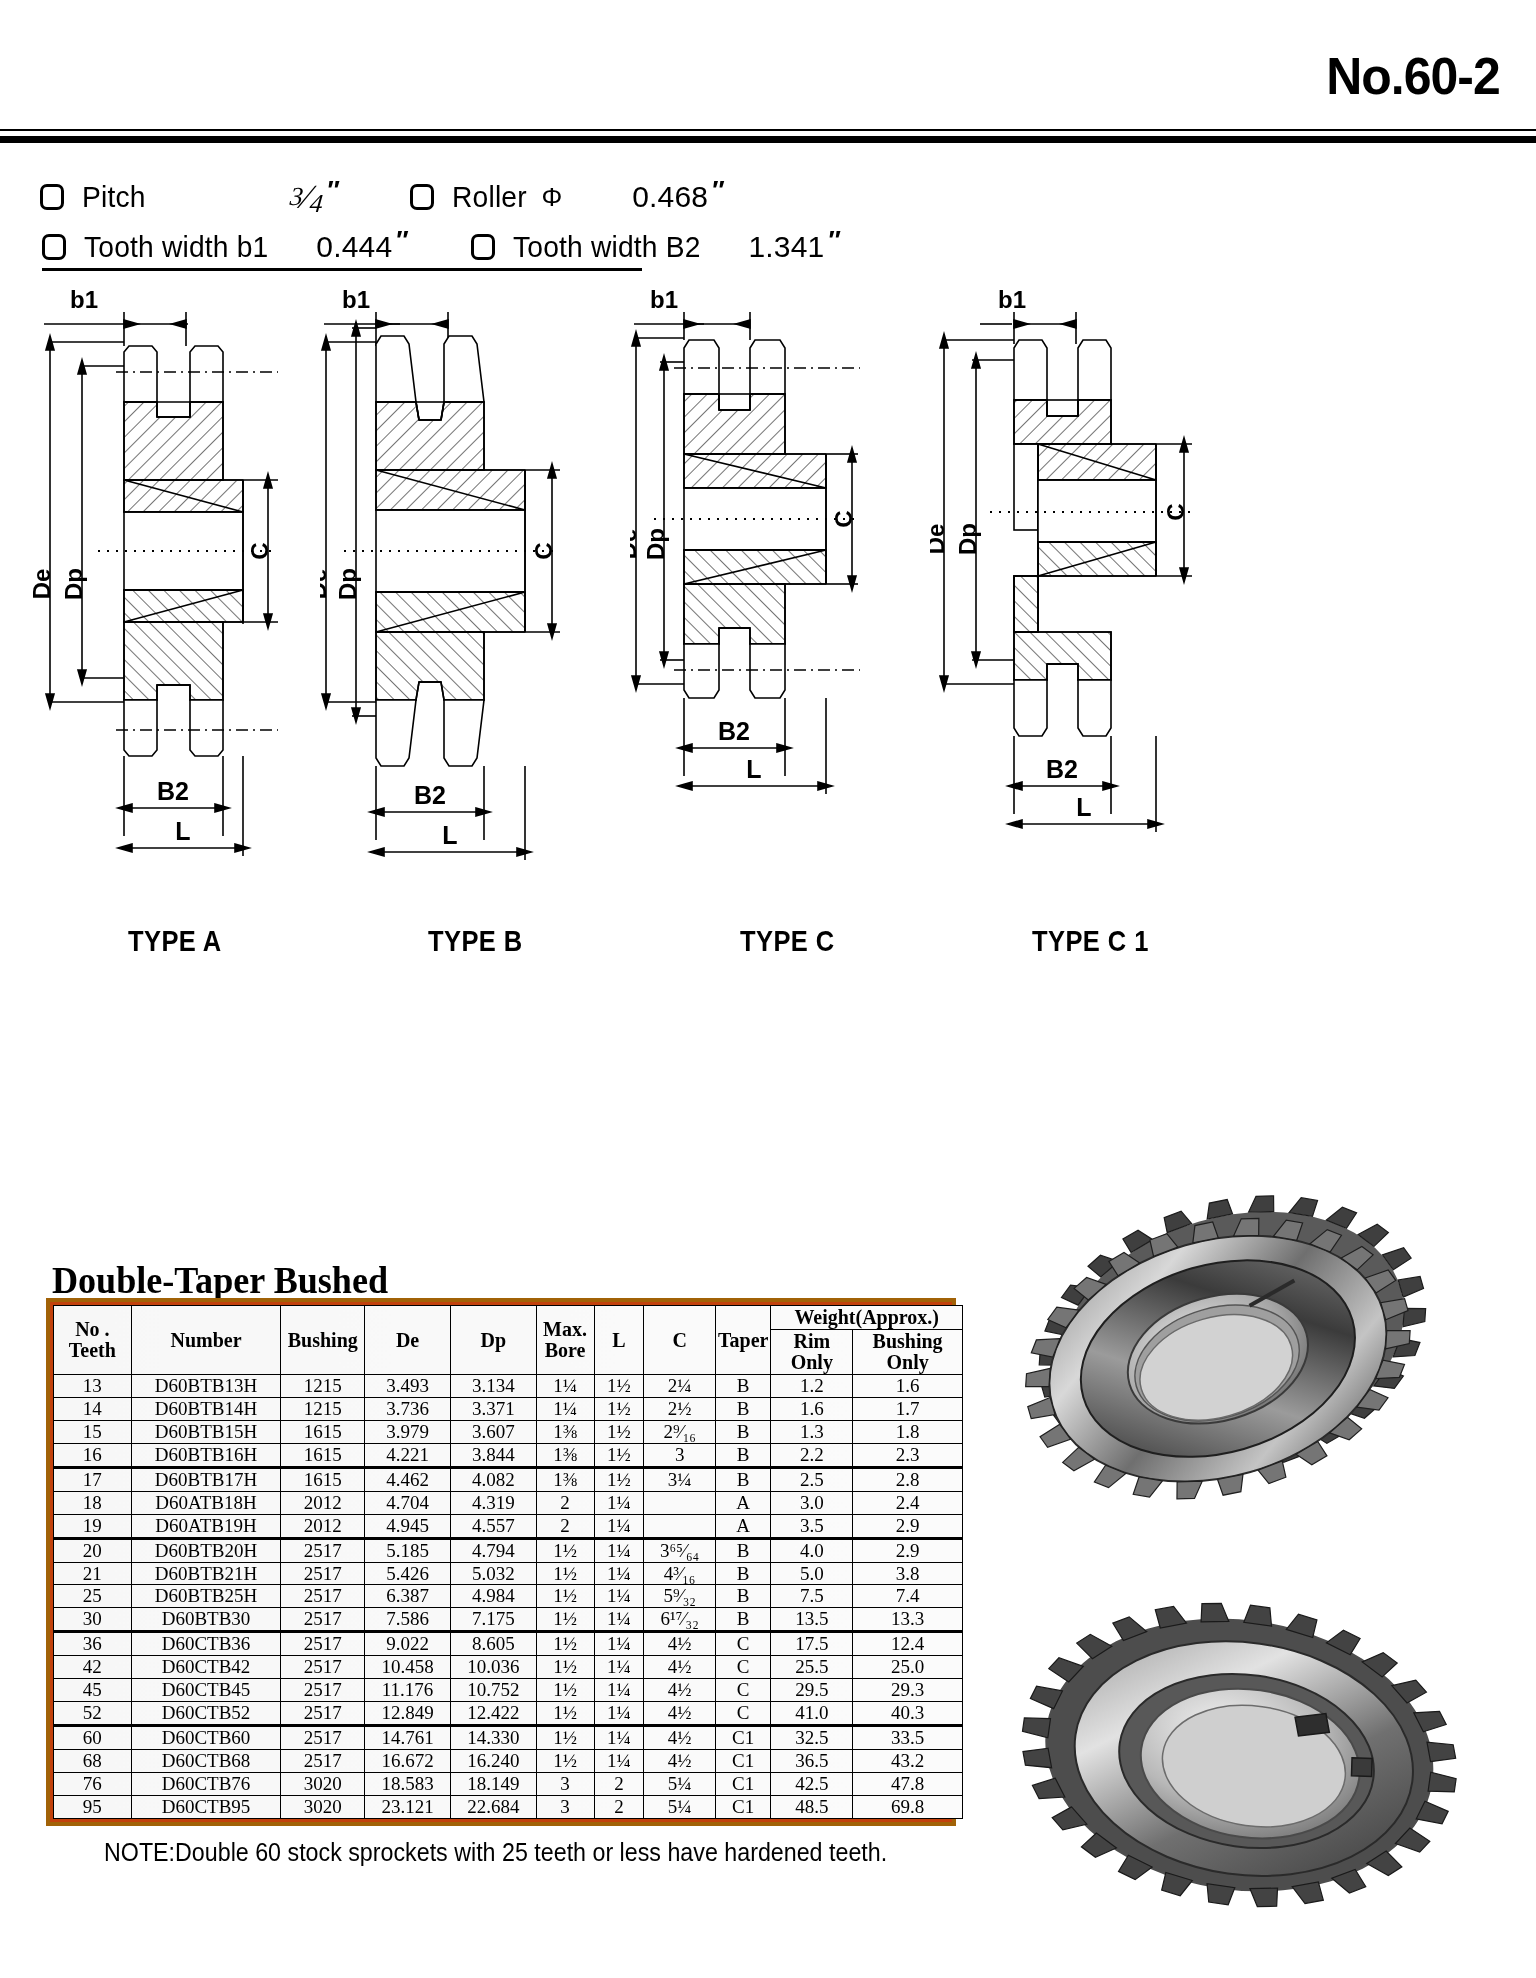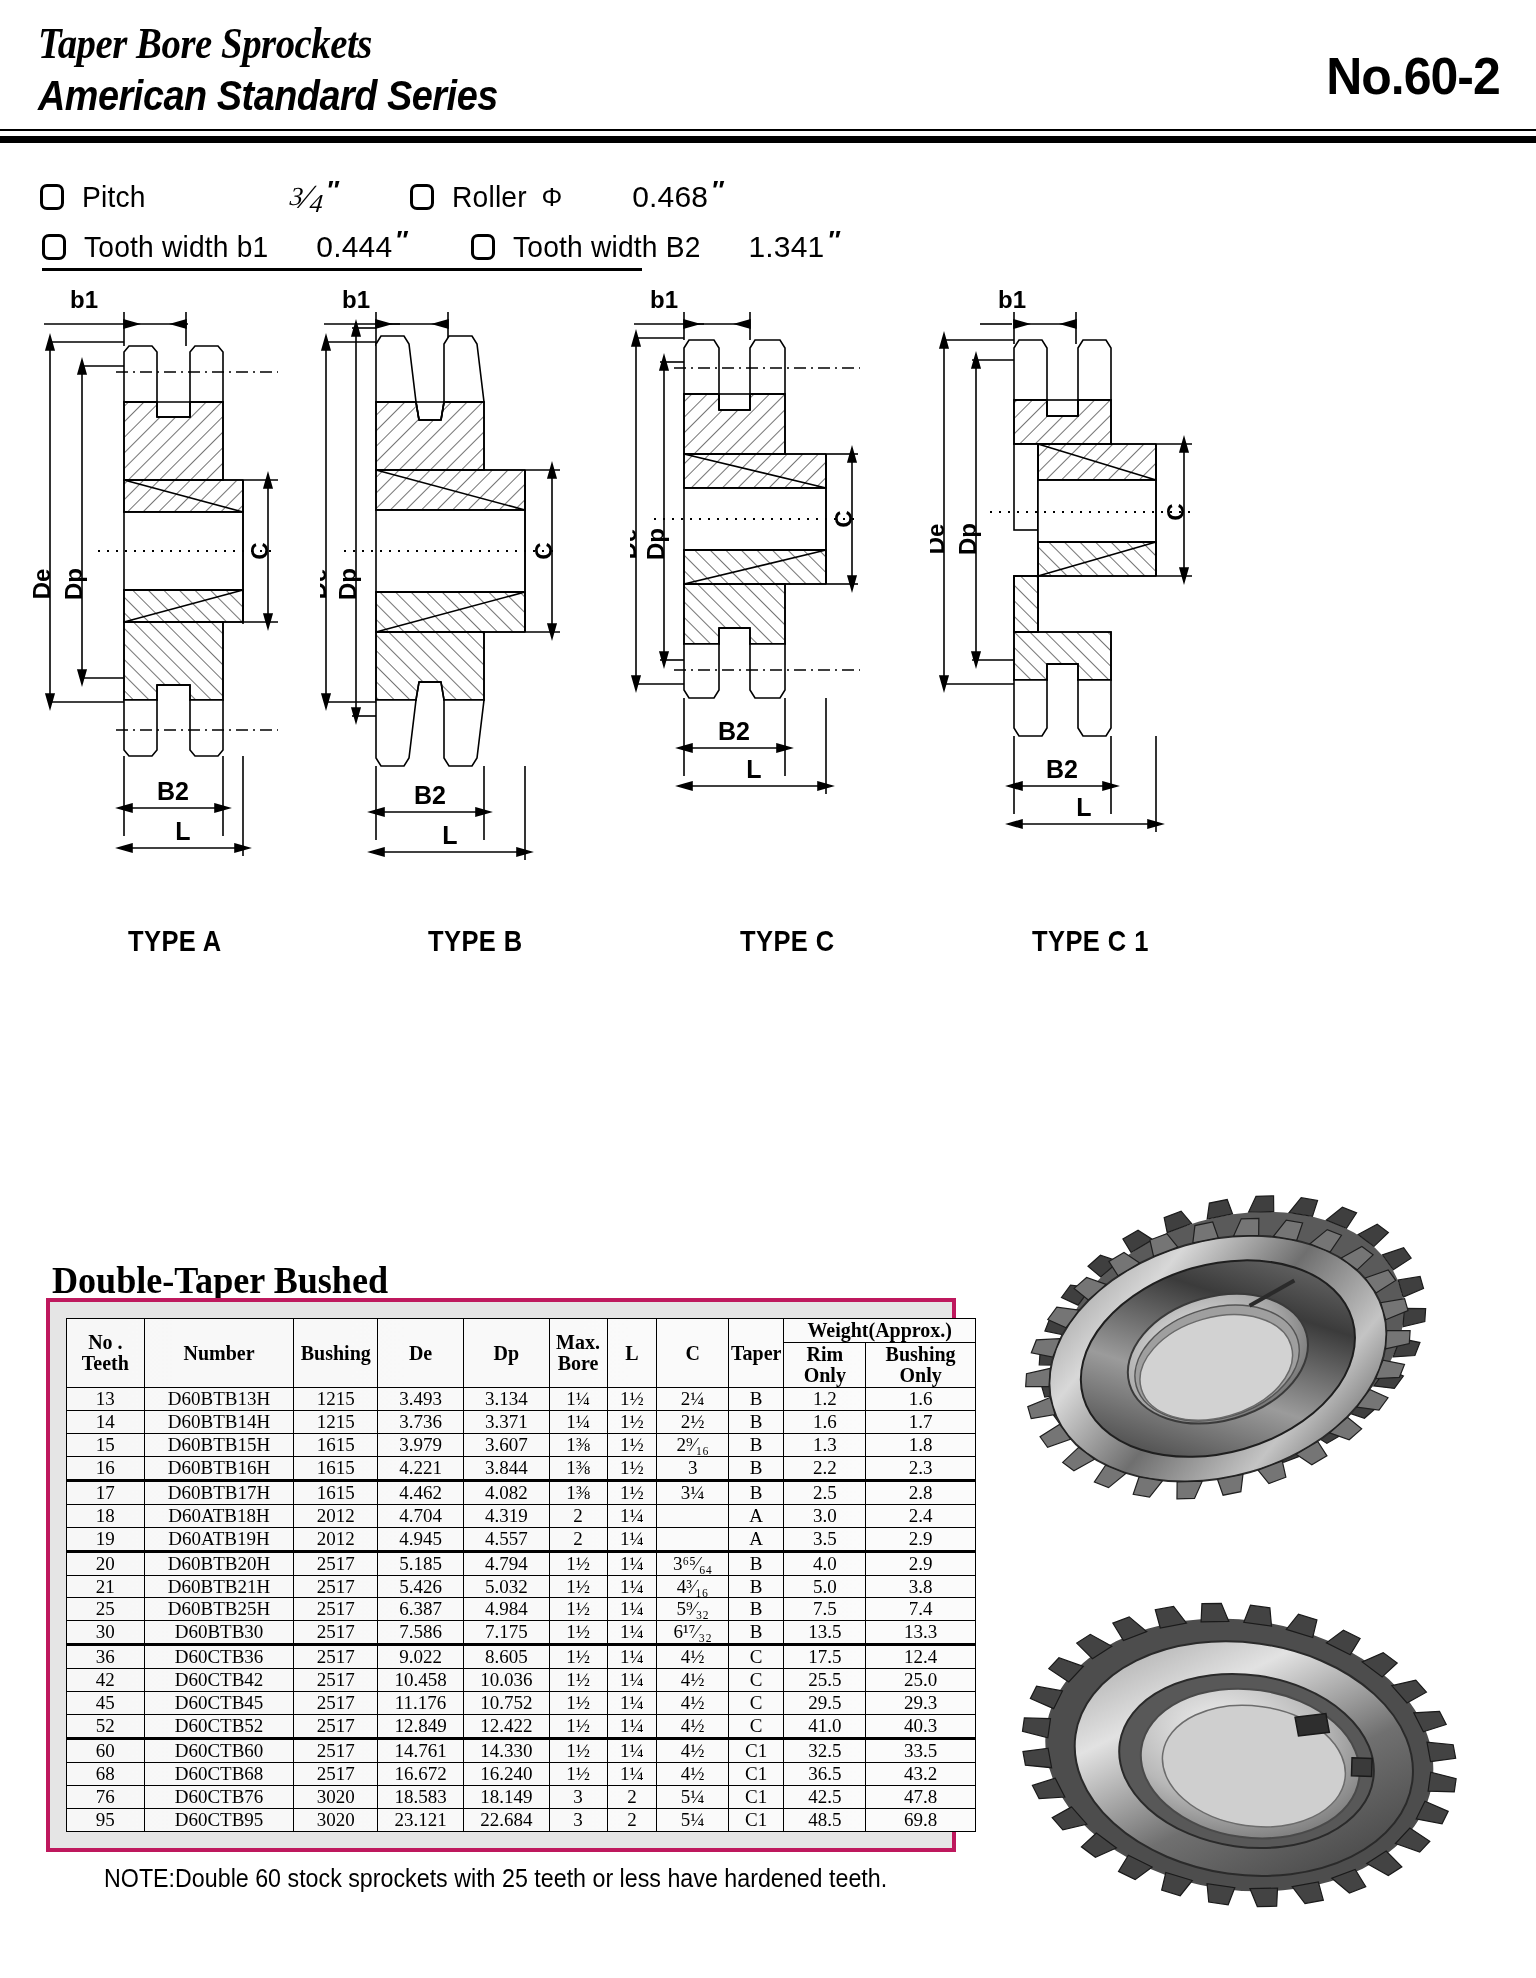--- a/index.html
+++ b/index.html
@@ -97,43 +97,39 @@
     font-family:"Liberation Serif", serif;
     background:linear-gradient(to right,#f7f7f7,#fbfbfb);
   }
   table.spk td, table.spk th {
     border:1px solid #000;
     text-align:center; vertical-align:middle;
     font-size:19px; padding:1px 2px;
     line-height:1.05;
   }
   table.spk th { font-weight:bold; font-size:20px; }
-  .outer-border { border:4px solid #be185d; padding:16px; background:#e5e5e5; }
+  .outer-border { border:4px solid #a16207; padding:3px; background:#c2410c; }
   tr.grp-end td { border-bottom:3px solid #000; }
   td.data-val { font-size:20px; }
   td.num-col { font-size:20px; }
   .note {
     margin:12px 0 0 58px; font-size:25px;
     font-family:"Liberation Sans", sans-serif;
     transform:scaleX(0.93); transform-origin:left center;
     white-space:nowrap;
   }
 
   
   .photo { position:absolute; }
   .photo svg { display:block; }
 </style>
 </head>
 <body>
 
 <div class="header">
-  <div class="title-block">
-    <div class="title-line1">Taper Bore Sprockets</div>
-    <div class="title-line2">American Standard Series</div>
-  </div>
   <div class="page-no">No.60-2</div>
   <div class="rule-thin"></div>
   <div class="rule-thick"></div>
 </div>
 
 <div class="spec">
   <div class="spec-row r1">
     <span class="chk"></span>
     <span class="spec-label">Pitch</span>
     <span class="sp-gap-a"></span>

